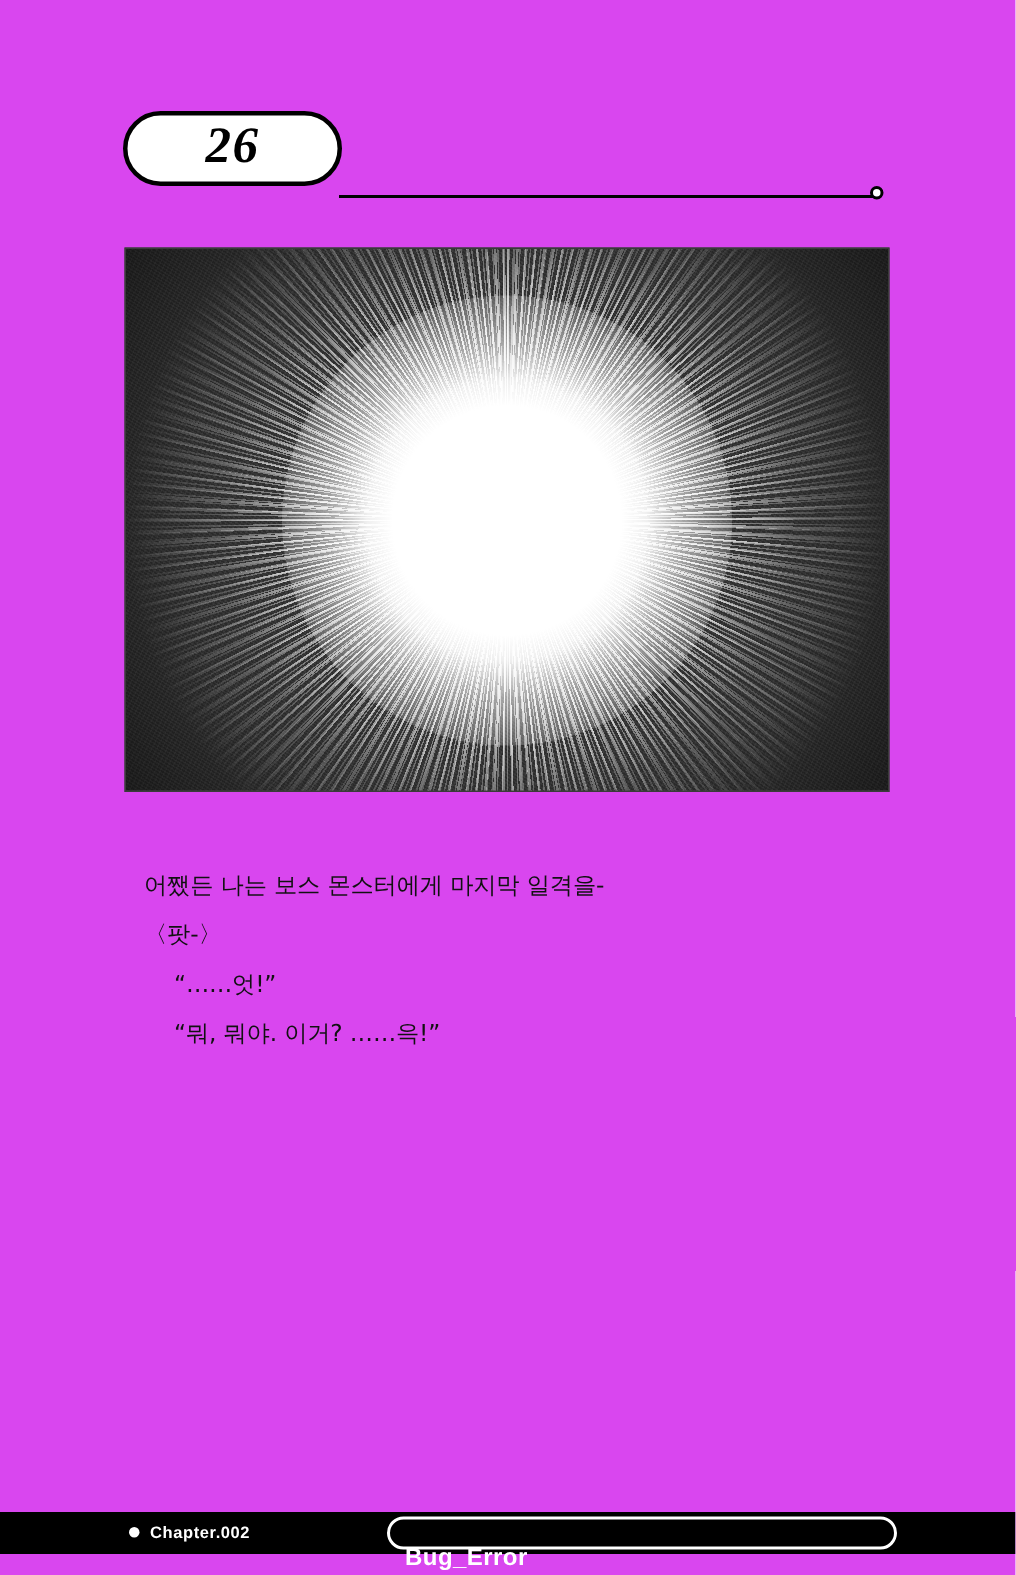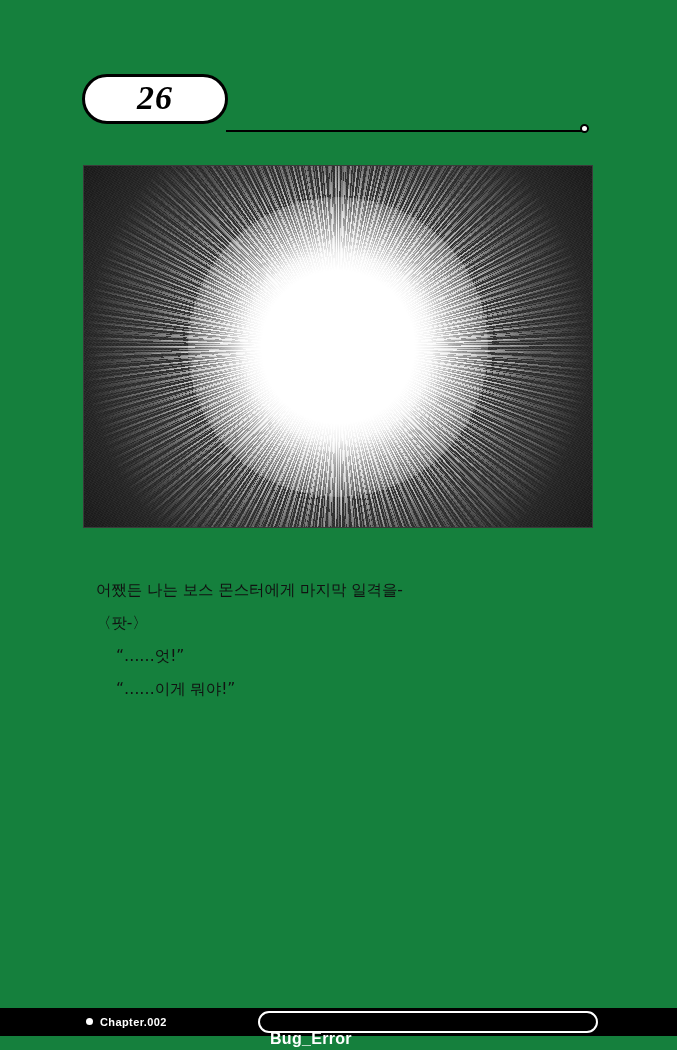--- a/index.html
+++ b/index.html
@@ -12,21 +12,21 @@
     height: 1050px;
     position: relative;
     font-family: "Liberation Sans", sans-serif;
     color: #000000;
     overflow: hidden;
   }
 
   .page {
     position: absolute;
     inset: 0;
-    background: #15803d;
+    background: #d946ef;
   }
 
   
   .chapter-head {
     position: absolute;
     left: 82px;
     top: 74px;
     width: 516px;
     height: 64px;
   }
@@ -230,21 +230,21 @@
     <div class="illo-grain"></div>
     <div class="illo-rays"></div>
     <div class="illo-rays alt"></div>
     <div class="illo-core"></div>
   </div>
 
   <div class="body-text">
     <p>어쨌든 나는 보스 몬스터에게 마지막 일격을-</p>
     <p>〈팟-〉</p>
     <p class="indent">“……엇!”</p>
-    <p class="indent">“……이게 뭐야!”</p>
+    <p class="indent">“뭐, 뭐야. 이거? ……윽!”</p>
   </div>
 
   <div class="footer">
     <div class="footer-bar"></div>
     <div class="footer-bullet"></div>
     <div class="footer-chapter">
       <span class="footer-chapter-label">Chapter.002</span>
     </div>
     <div class="footer-tag"></div>
     <div class="footer-tag-label">Bug_Error</div>

